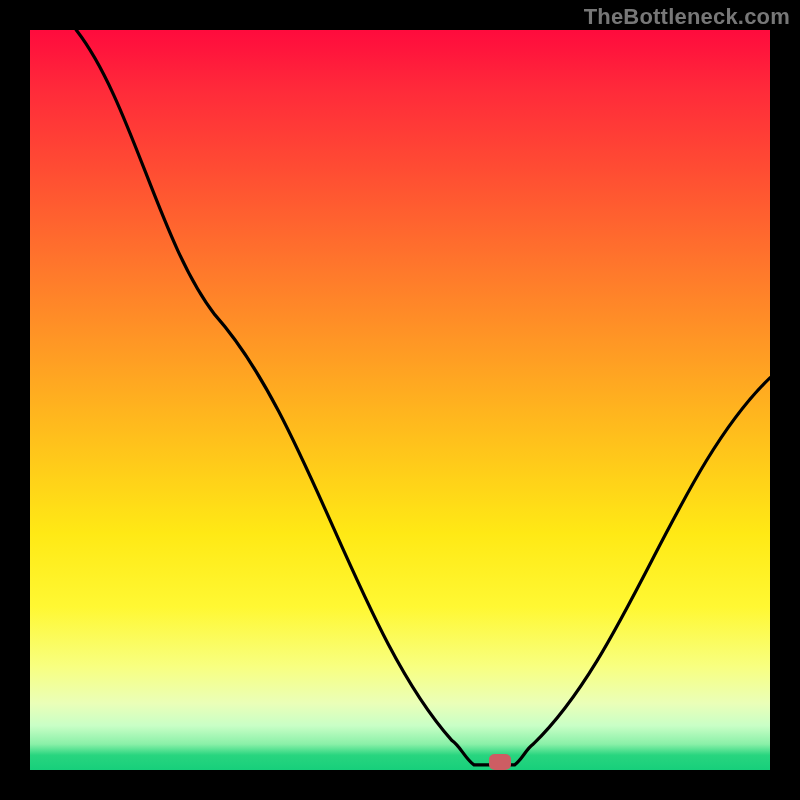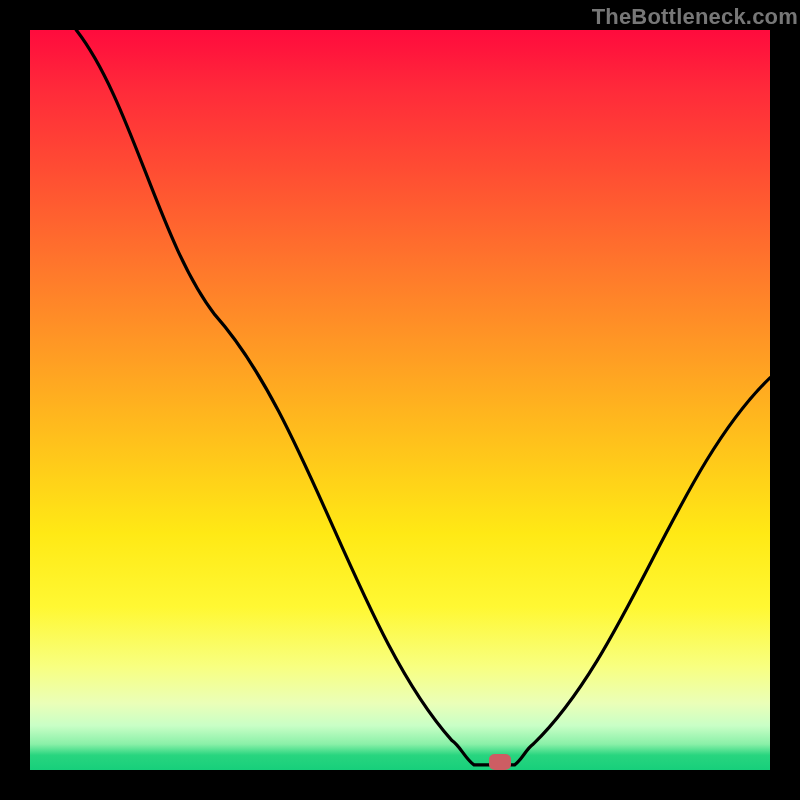--- a/index.html
+++ b/index.html
@@ -12,21 +12,21 @@
   }
   .frame {
     position: relative;
     width: 800px;
     height: 800px;
     background: #000;
   }
   .watermark {
     position: absolute;
     top: 4px;
-    right: 2px;
+    right: 10px;
     font-family: Arial, Helvetica, sans-serif;
     font-size: 22px;
     font-weight: 600;
     color: #777;
     letter-spacing: 0.2px;
     z-index: 5;
   }
   .plot {
     position: absolute;
     left: 30px;

